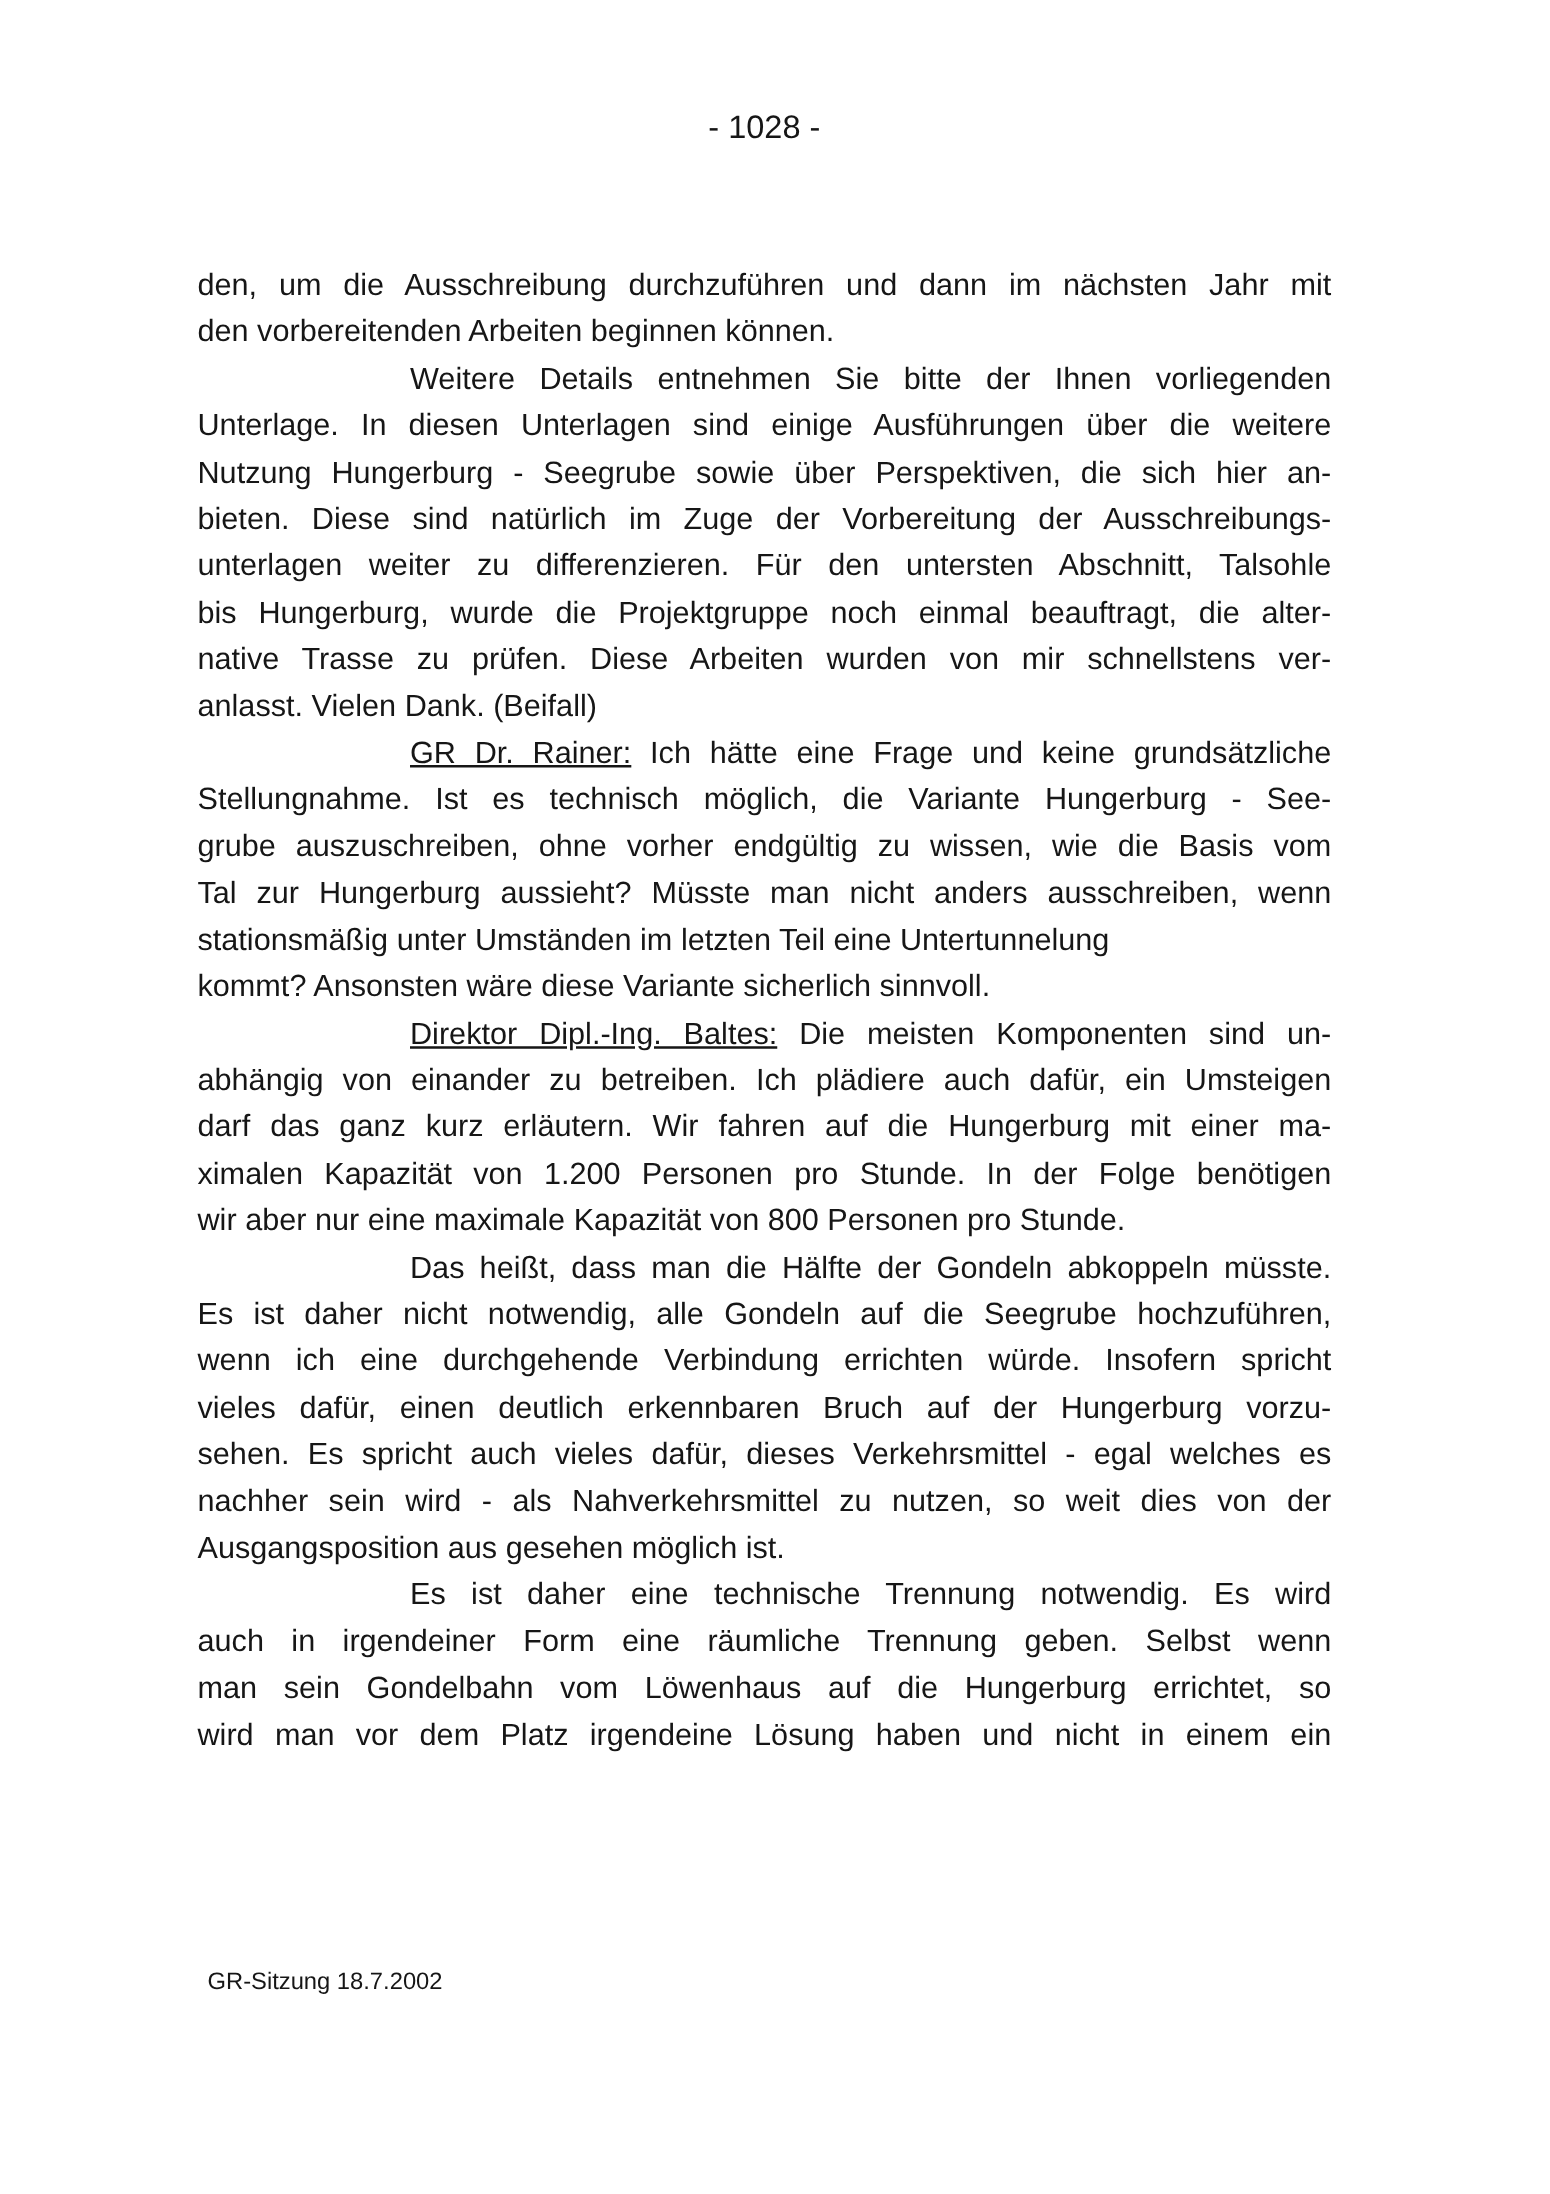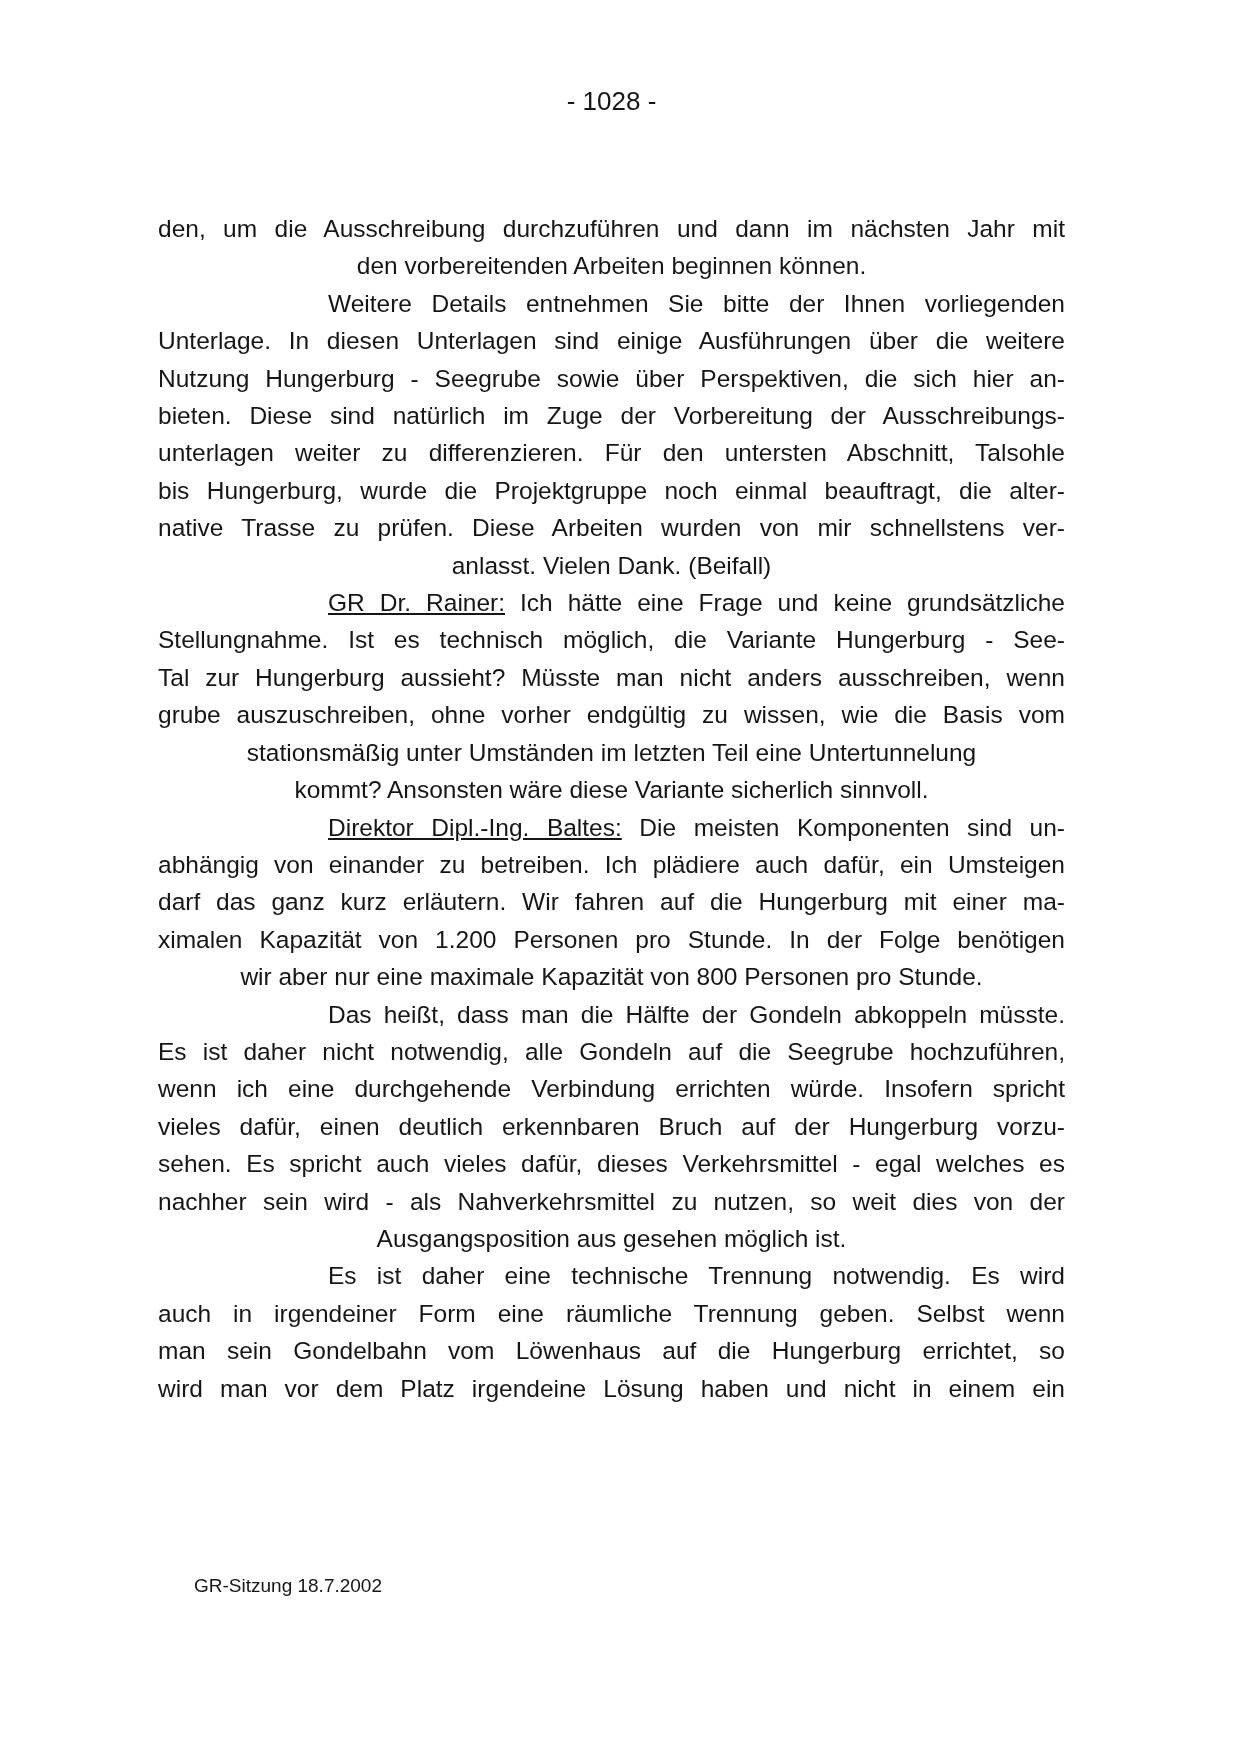--- a/index.html
+++ b/index.html
@@ -24,35 +24,34 @@
   }
   .doc-body {
     position: absolute;
     left: 158px;
     top: 210px;
     width: 907px;
     font-size: 24.5px;
   }
   .line {
     line-height: 37.4px;
-    text-align: center;
+    text-align: left;
   }
   .j {
     text-align: justify;
     text-align-last: justify;
   }
   .ind { text-indent: 170px; }
   .u { text-decoration: underline; margin-top: 36px; }
   .footer {
     position: absolute;
     left: 166px;
     top: 1574px;
     font-size: 19px;
     line-height: 24px;
-    margin-left: 28px;
   }
 </style>
 </head>
 <body>
 
 <div class="page">
 
   <div class="page-number">- 1028 -</div>
 
   <div class="doc-body">
@@ -61,22 +60,22 @@
     <div class="line j ind">Weitere Details entnehmen Sie bitte der Ihnen vorliegenden</div>
     <div class="line j">Unterlage. In diesen Unterlagen sind einige Ausführungen über die weitere</div>
     <div class="line j">Nutzung Hungerburg - Seegrube sowie über Perspektiven, die sich hier an-</div>
     <div class="line j">bieten. Diese sind natürlich im Zuge der Vorbereitung der Ausschreibungs-</div>
     <div class="line j">unterlagen weiter zu differenzieren. Für den untersten Abschnitt, Talsohle</div>
     <div class="line j">bis Hungerburg, wurde die Projektgruppe noch einmal beauftragt, die alter-</div>
     <div class="line j">native Trasse zu prüfen. Diese Arbeiten wurden von mir schnellstens ver-</div>
     <div class="line">anlasst. Vielen Dank. (Beifall)</div>
     <div class="line j ind"><span class="u">GR Dr. Rainer:</span><span> Ich hätte eine Frage und keine grundsätzliche</span></div>
     <div class="line j">Stellungnahme. Ist es technisch möglich, die Variante Hungerburg - See-</div>
+    <div class="line j">grube auszuschreiben, ohne vorher endgültig zu wissen, wie die Basis vom</div>
     <div class="line j">Tal zur Hungerburg aussieht? Müsste man nicht anders ausschreiben, wenn</div>
-    <div class="line j">grube auszuschreiben, ohne vorher endgültig zu wissen, wie die Basis vom</div>
     <div class="line">stationsmäßig unter Umständen im letzten Teil eine Untertunnelung</div>
     <div class="line">kommt? Ansonsten wäre diese Variante sicherlich sinnvoll.</div>
     <div class="line j ind"><span class="u">Direktor Dipl.-Ing. Baltes:</span><span> Die meisten Komponenten sind un-</span></div>
     <div class="line j">abhängig von einander zu betreiben. Ich plädiere auch dafür, ein Umsteigen</div>
     <div class="line j">darf das ganz kurz erläutern. Wir fahren auf die Hungerburg mit einer ma-</div>
     <div class="line j">ximalen Kapazität von 1.200 Personen pro Stunde. In der Folge benötigen</div>
     <div class="line">wir aber nur eine maximale Kapazität von 800 Personen pro Stunde.</div>
     <div class="line j ind">Das heißt, dass man die Hälfte der Gondeln abkoppeln müsste.</div>
     <div class="line j">Es ist daher nicht notwendig, alle Gondeln auf die Seegrube hochzuführen,</div>
     <div class="line j">wenn ich eine durchgehende Verbindung errichten würde. Insofern spricht</div>

